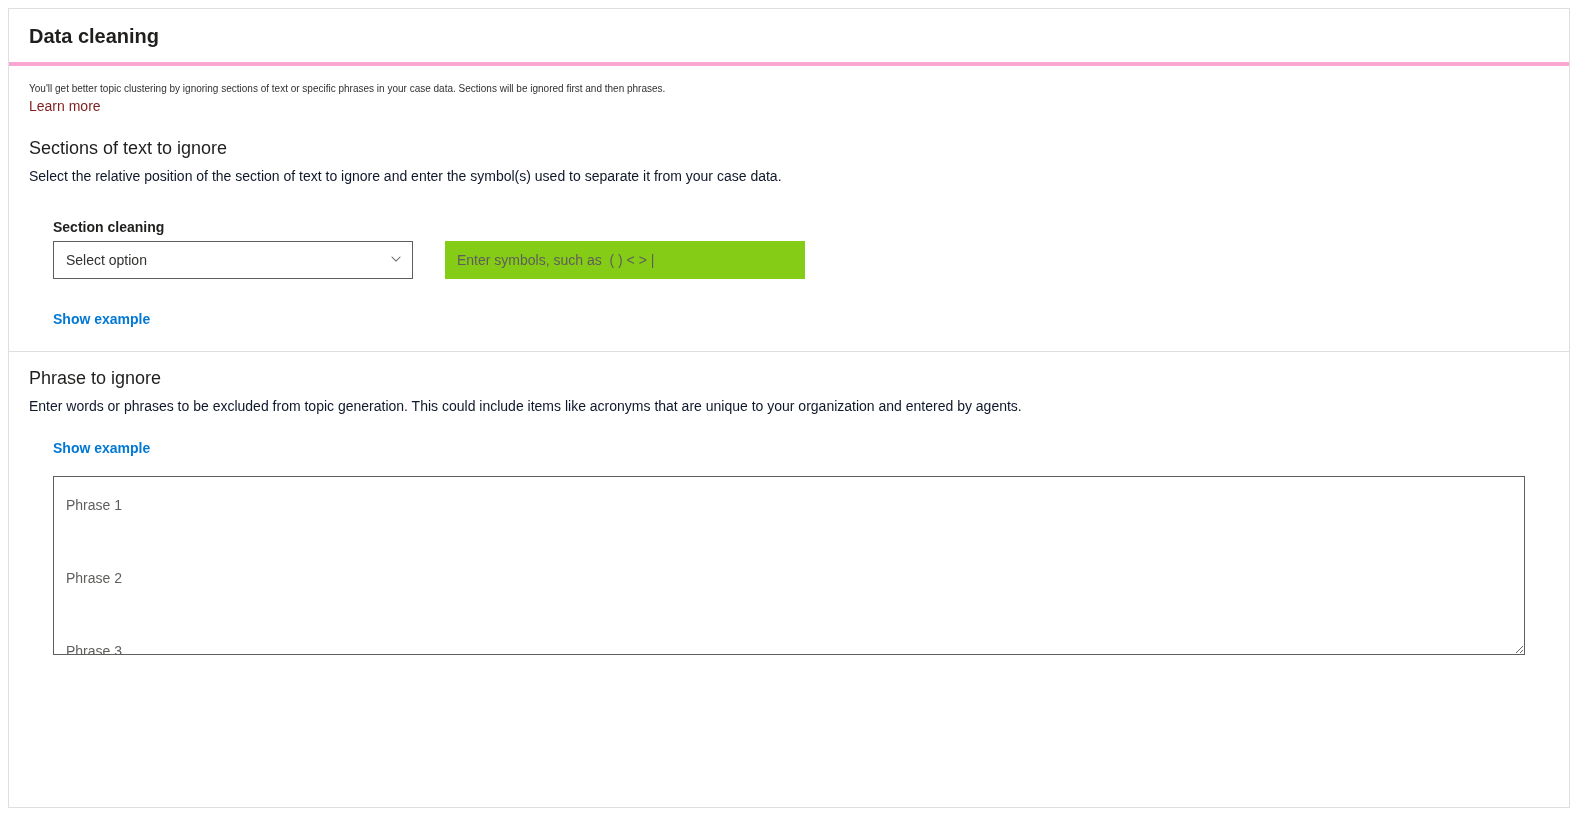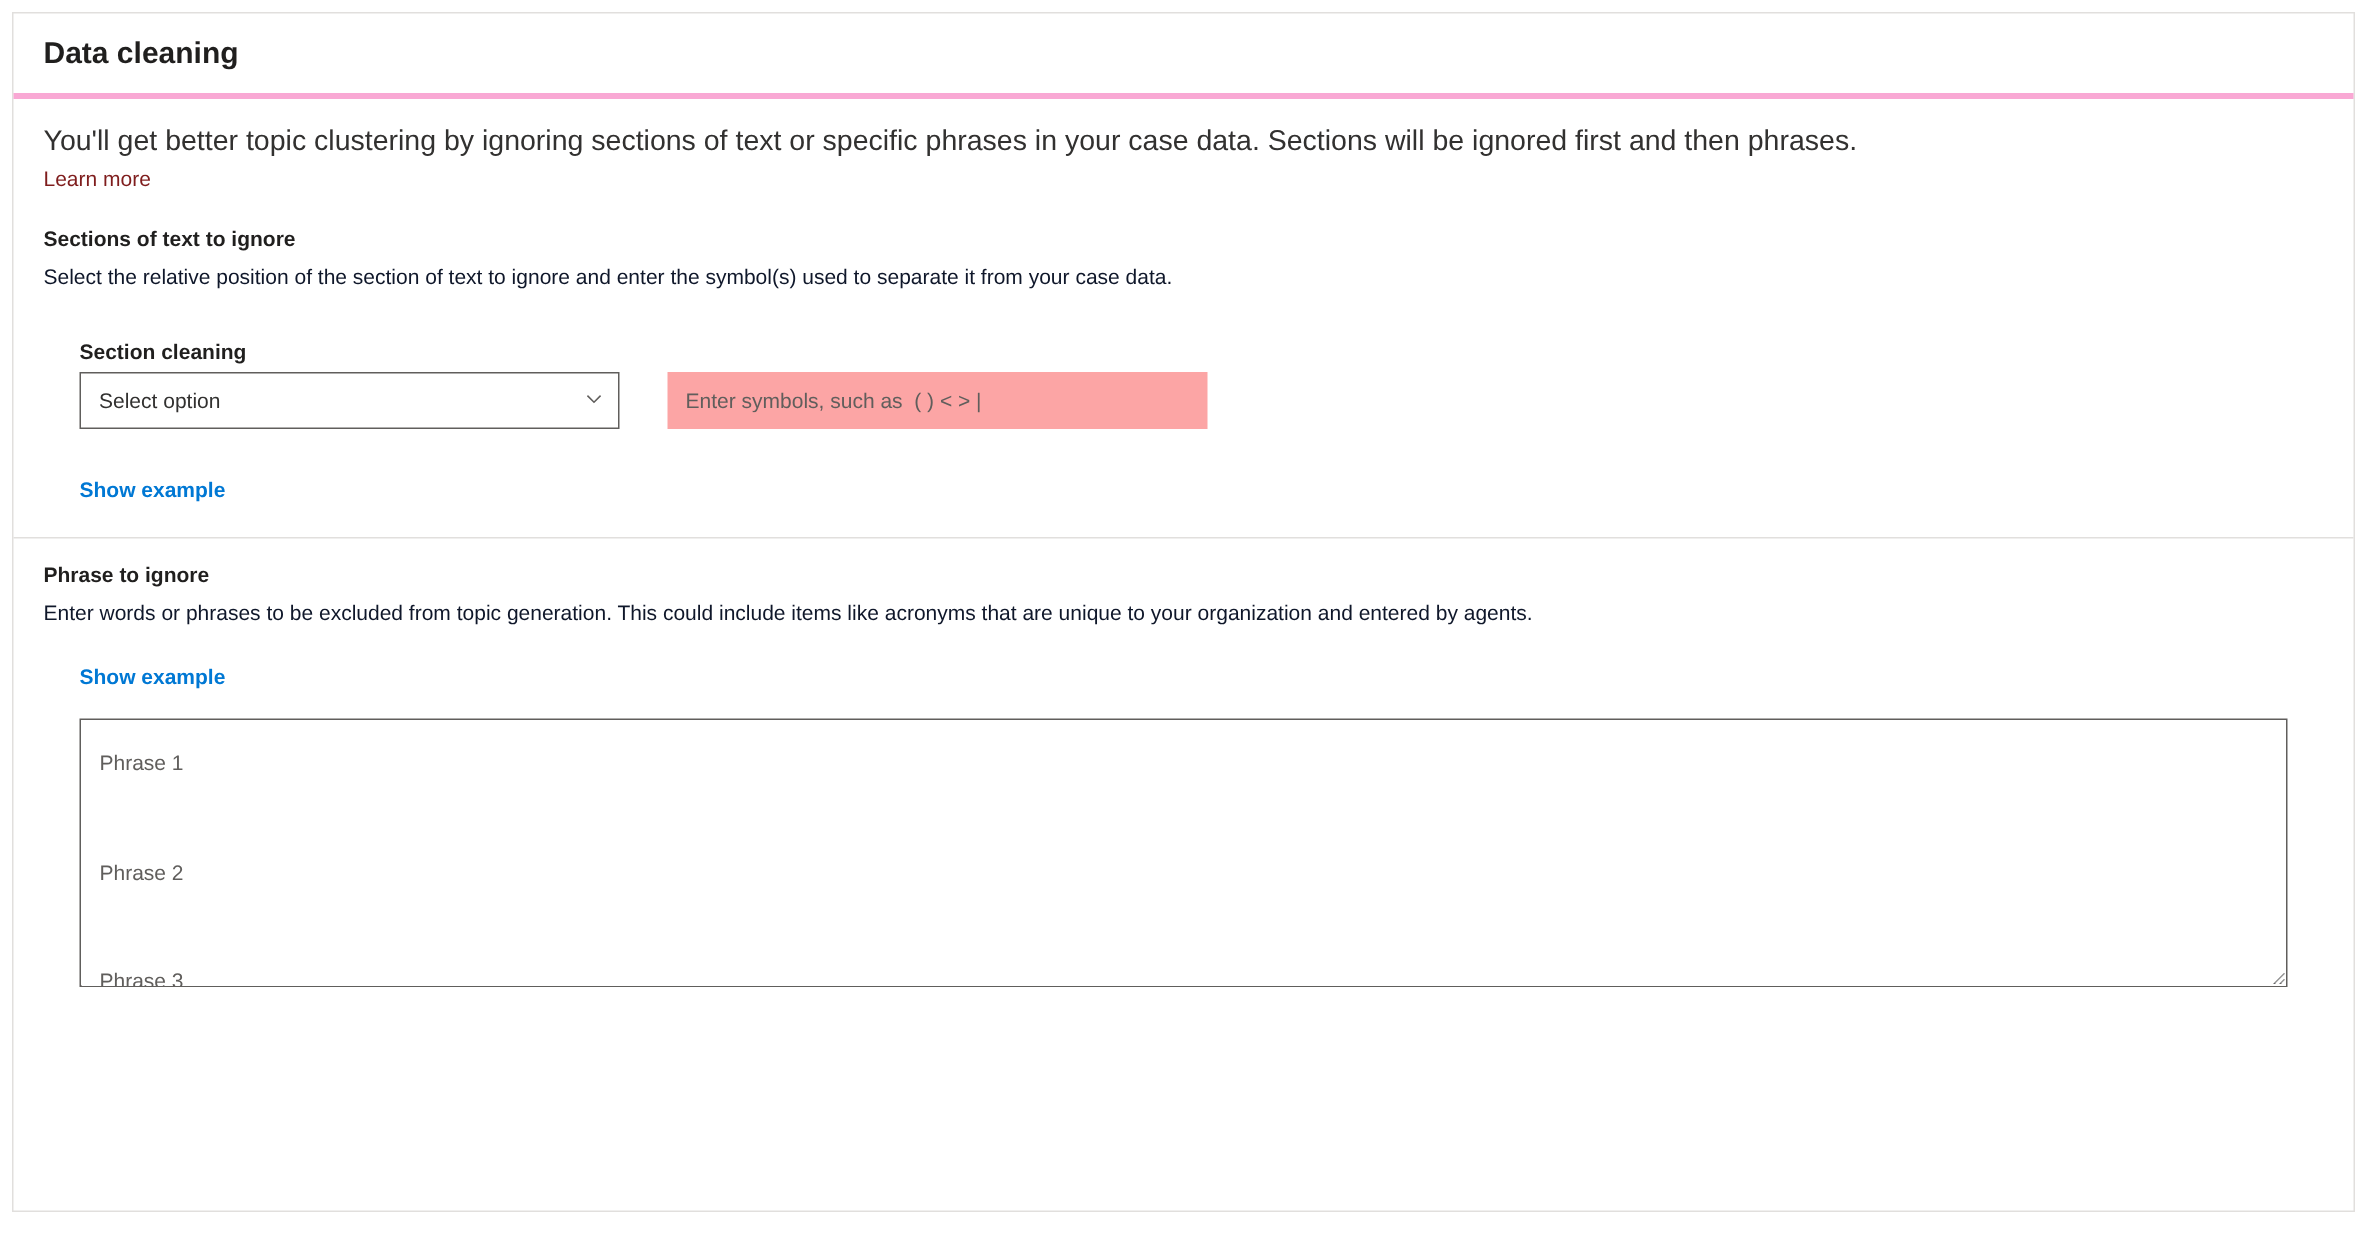--- a/index.html
+++ b/index.html
@@ -24,34 +24,34 @@
   }
   .header h1 {
     font-size: 20px;
     font-weight: 600;
     color: #201f1e;
   }
   .intro {
     padding: 16px 20px 8px 20px;
   }
   .intro p {
-    font-size: 19px;
+    font-size: 10px;
     color: #323130;
     line-height: 1.4;
   }
   .learn-more {
     color: #7f1d1d;
     text-decoration: none;
     cursor: pointer;
     display: inline-block;
     margin-top: 2px;
   }
   .section-title {
-    font-size: 14px;
-    font-weight: 700;
+    font-size: 18px;
+    font-weight: 400;
     color: #201f1e;
     padding: 16px 20px 8px 20px;
   }
   .section-desc {
     padding: 0 20px 8px 20px;
     font-size: 14px;
     color: #0f172a;
     line-height: 1.4;
   }
   .form-block {
@@ -96,21 +96,21 @@
   }
   .chevron svg {
     width: 14px;
     height: 14px;
     stroke: #605e5c;
   }
   .symbols-input {
     width: 360px;
     height: 38px;
     border: none;
-    background: #fca5a5;
+    background: #84cc16;
     padding: 0 12px;
     font-size: 14px;
     font-family: inherit;
     color: #323130;
   }
   .symbols-input::placeholder {
     color: #605e5c;
   }
   .show-example {
     color: #0078d4;

